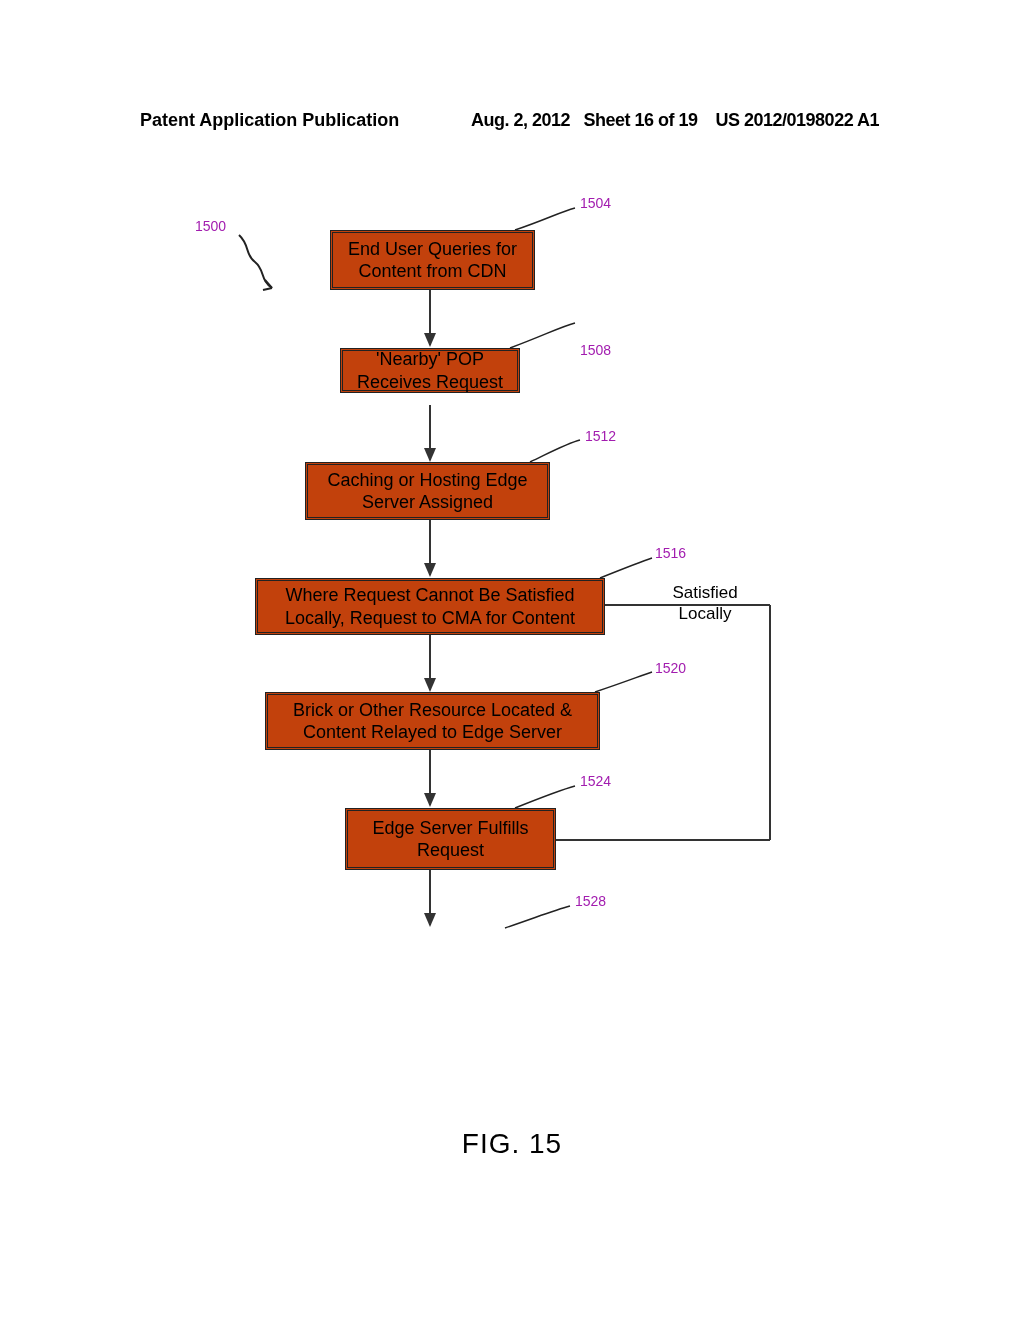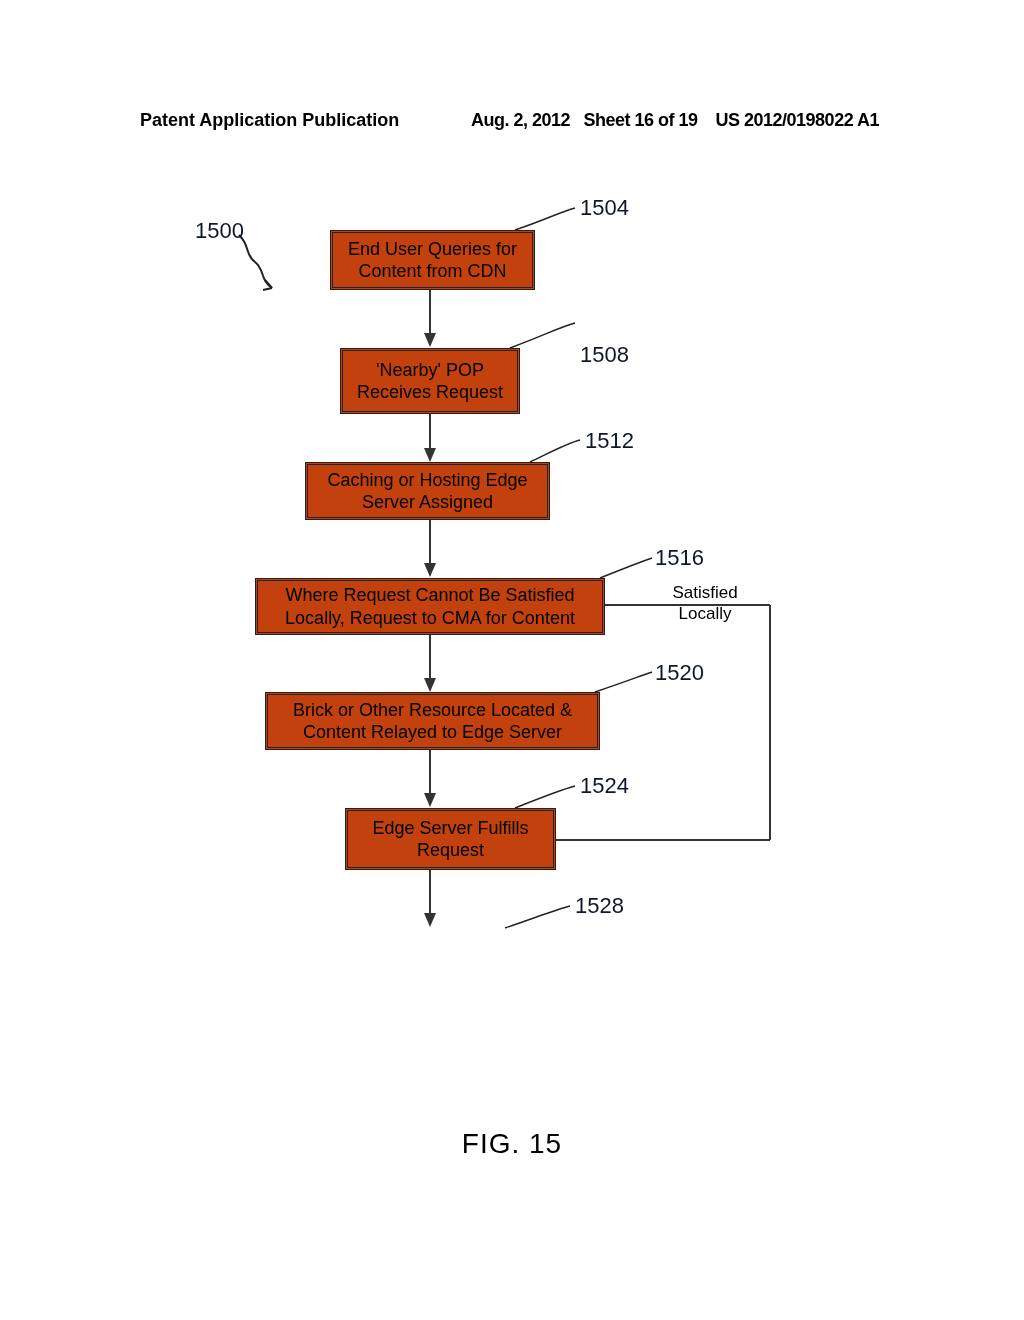--- a/index.html
+++ b/index.html
@@ -39,22 +39,22 @@
       align-items: center;
       justify-content: center;
       flex-direction: column;
       font-size: 18px;
       line-height: 1.25;
       padding: 6px 10px;
       background: #c2410c;
     }
     .ref {
       position: absolute;
-      font-size: 22px;
-      color: #0f172a;
+      font-size: 14px;
+      color: #a21caf;
     }
     .fig-caption {
       position: absolute;
       bottom: 160px;
       width: 100%;
       text-align: center;
       font-size: 28px;
       font-weight: 500;
       letter-spacing: 1px;
     }
@@ -127,21 +127,21 @@
   <div class="ref" style="left:580px; top:120px;margin-top:32px;">1508</div>
   <div class="ref" style="left:585px; top:238px;">1512</div>
   <div class="ref" style="left:655px; top:355px;">1516</div>
   <div class="ref" style="left:655px; top:470px;">1520</div>
   <div class="ref" style="left:580px; top:583px;">1524</div>
   <div class="ref" style="left:575px; top:703px;">1528</div>
 
   <div class="box" style="left:330px; top:40px; width:205px; height:60px;">
     <span>End User Queries for Content from CDN</span>
   </div>
-  <div class="box" style="left:340px; top:158px; width:180px; height:66px;">
+  <div class="box" style="left:340px; top:158px; width:180px; height:45px;">
     <span>'Nearby' POP Receives Request</span>
   </div>
   <div class="box" style="left:305px; top:272px; width:245px; height:58px;">
     <span>Caching or Hosting Edge Server Assigned</span>
   </div>
   <div class="box" style="left:255px; top:388px; width:350px; height:57px;">
     <span>Where Request Cannot Be Satisfied Locally, Request to CMA for Content</span>
   </div>
   <div class="box" style="left:265px; top:502px; width:335px; height:58px;">
     <span>Brick or Other Resource Located &amp; Content Relayed to Edge Server</span>

